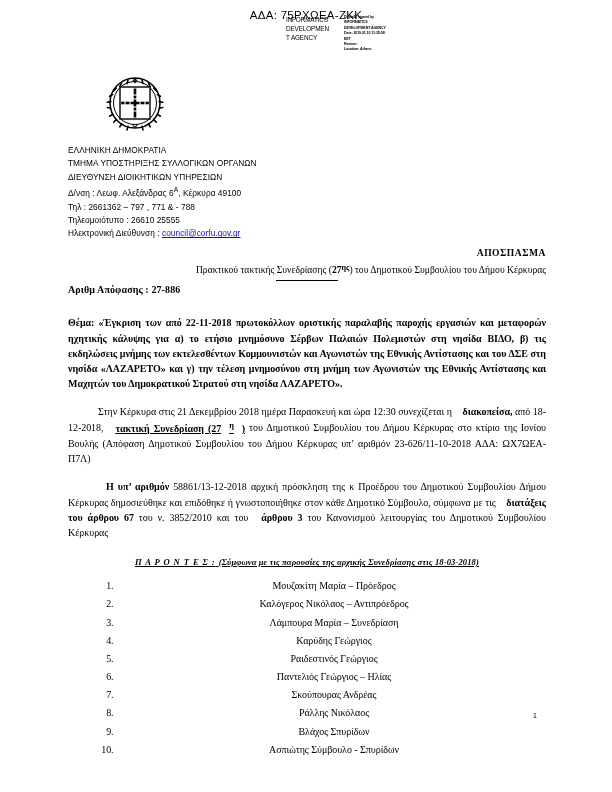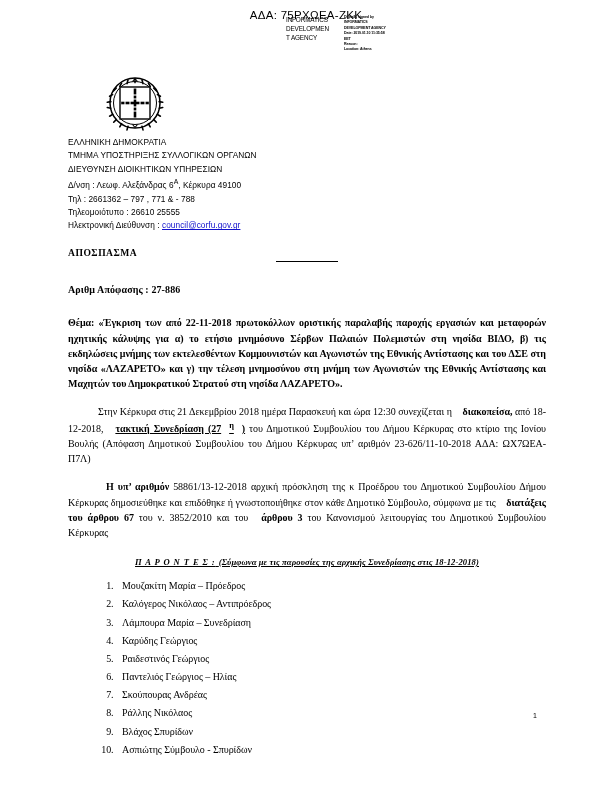--- a/index.html
+++ b/index.html
@@ -67,21 +67,21 @@
     position: absolute;
     top: 72px;
     left: 104px;
     width: 62px;
     height: 62px;
   }
 
   
   .letterhead {
     position: absolute;
-    top: 136px;
+    top: 144px;
     left: 68px;
     font-family: "Liberation Sans", "DejaVu Sans", sans-serif;
     font-size: 8.3px;
     line-height: 1.62;
     letter-spacing: 0.05px;
     color: #000;
     white-space: nowrap;
   }
   .letterhead .email-link {
     color: #1111cc;
@@ -89,41 +89,41 @@
   }
 
   
   .doc-body {
     position: absolute;
     top: 246px;
     left: 68px;
     width: 478px;
   }
   .center {
-    text-align: left;
+    text-align: right;
   }
   .t-apospasma {
     font-size: 9.6px;
     font-weight: 700;
     letter-spacing: 0.5px;
     line-height: 1.5;
   }
   .t-praktiko {
     font-size: 9.6px;
     line-height: 1.75;
   }
   .t-praktiko b { font-weight: 700; }
   .rule {
     width: 62px;
     height: 1px;
     background: #000;
     margin: 1px auto 0 auto;
   }
   .t-arithm {
-    margin-top: 22px;
+    margin-top: 3px;
     font-size: 10px;
     font-weight: 700;
     letter-spacing: 0.1px;
   }
   .t-thema {
     margin-top: 20px;
     font-size: 10px;
     font-weight: 700;
     text-align: justify;
     line-height: 1.52;
@@ -153,20 +153,21 @@
   }
   ol.attendees {
     margin: 10px 0 0 0;
     padding-left: 48px;
     font-size: 10px;
     line-height: 1.82;
     letter-spacing: -0.05px;
   }
   ol.attendees li {
     padding-left: 6px;
+    text-align: center;
   }
 
   
   .page-number {
     position: absolute;
     left: 533px;
     top: 712px;
     font-family: "Liberation Sans", "DejaVu Sans", sans-serif;
     font-size: 7px;
     color: #000;
@@ -245,32 +246,33 @@
     <div>Τηλ : 2661362 – 797 , 771 &amp; - 788</div>
     <div>Τηλεομοιότυπο : 26610 25555</div>
     <div><span>Ηλεκτρονική Διεύθυνση : </span><span class="email-link">council@corfu.gov.gr</span></div>
   </div>
 
   <div class="doc-body">
 
     <div class="center t-apospasma">ΑΠΟΣΠΑΣΜΑ</div>
 
     <div class="center t-praktiko">
+      <div><span>Πρακτικού τακτικής Συνεδρίασης (</span><b>27</b><b><sup>ης</sup></b><span>) του Δημοτικού Συμβουλίου του Δήμου Κέρκυρας</span></div>
       <div class="rule"></div>
     </div>
 
     <div class="t-arithm">Αριθμ Απόφασης : 27-886</div>
 
     <div class="t-thema">Θέμα: «Έγκριση των από 22-11-2018 πρωτοκόλλων οριστικής παραλαβής παροχής εργασιών και μεταφορών ηχητικής κάλυψης για α) το ετήσιο μνημόσυνο Σέρβων Παλαιών Πολεμιστών στη νησίδα ΒΙΔΟ, β) τις εκδηλώσεις μνήμης των εκτελεσθέντων Κομμουνιστών και Αγωνιστών της Εθνικής Αντίστασης και του ΔΣΕ στη νησίδα «ΛΑΖΑΡΕΤΟ» και γ) την τέλεση μνημοσύνου στη μνήμη των Αγωνιστών της Εθνικής Αντίστασης και Μαχητών του Δημοκρατικού Στρατού στη νησίδα ΛΑΖΑΡΕΤΟ».</div>
 
     <div class="para"><span>Στην Κέρκυρα στις 21 Δεκεμβρίου 2018 ημέρα Παρασκευή και ώρα 12:30 συνεχίζεται η </span><b>διακοπείσα,</b><span> από 18-12-2018, </span><u><b>τακτική Συνεδρίαση (27</b><b><sup>η</sup></b><b>)</b></u><span> του Δημοτικού Συμβουλίου του Δήμου Κέρκυρας στο κτίριο της Ιονίου Βουλής (Απόφαση Δημοτικού Συμβουλίου του Δήμου Κέρκυρας υπ’ αριθμόν 23-626/11-10-2018 ΑΔΑ: ΩΧ7ΩΕΑ-Π7Λ)</span></div>
 
     <div class="para"><b>Η υπ’ αριθμόν </b><span>58861/13-12-2018</span><span> αρχική πρόσκληση της κ Προέδρου του Δημοτικού Συμβουλίου Δήμου Κέρκυρας δημοσιεύθηκε και επιδόθηκε ή γνωστοποιήθηκε στον κάθε Δημοτικό Σύμβουλο, σύμφωνα με τις </span><b>διατάξεις του άρθρου 67</b><span> του ν. 3852/2010 και του </span><b>άρθρου 3</b><span> του Κανονισμού λειτουργίας του Δημοτικού Συμβουλίου Κέρκυρας</span></div>
 
-    <div class="t-parontes"><span>Π Α Ρ Ο Ν Τ Ε Σ :</span> <span class="note">(Σύμφωνα με τις παρουσίες της αρχικής Συνεδρίασης στις 18-12-2018)</span></div>
+    <div class="t-parontes"><span>Π Α Ρ Ο Ν Τ Ε Σ :</span> <span class="note">(Σύμφωνα με τις παρουσίες της αρχικής Συνεδρίασης στις 18-03-2018)</span></div>
 
     <ol class="attendees">
       <li>Μουζακίτη Μαρία – Πρόεδρος</li>
       <li>Καλόγερος Νικόλαος – Αντιπρόεδρος</li>
       <li>Λάμπουρα Μαρία – Συνεδρίαση</li>
       <li>Καρύδης Γεώργιος</li>
       <li>Ραιδεστινός Γεώργιος</li>
       <li>Παντελιός Γεώργιος – Ηλίας</li>
       <li>Σκούπουρας Ανδρέας</li>
       <li>Ράλλης Νικόλαος</li>

